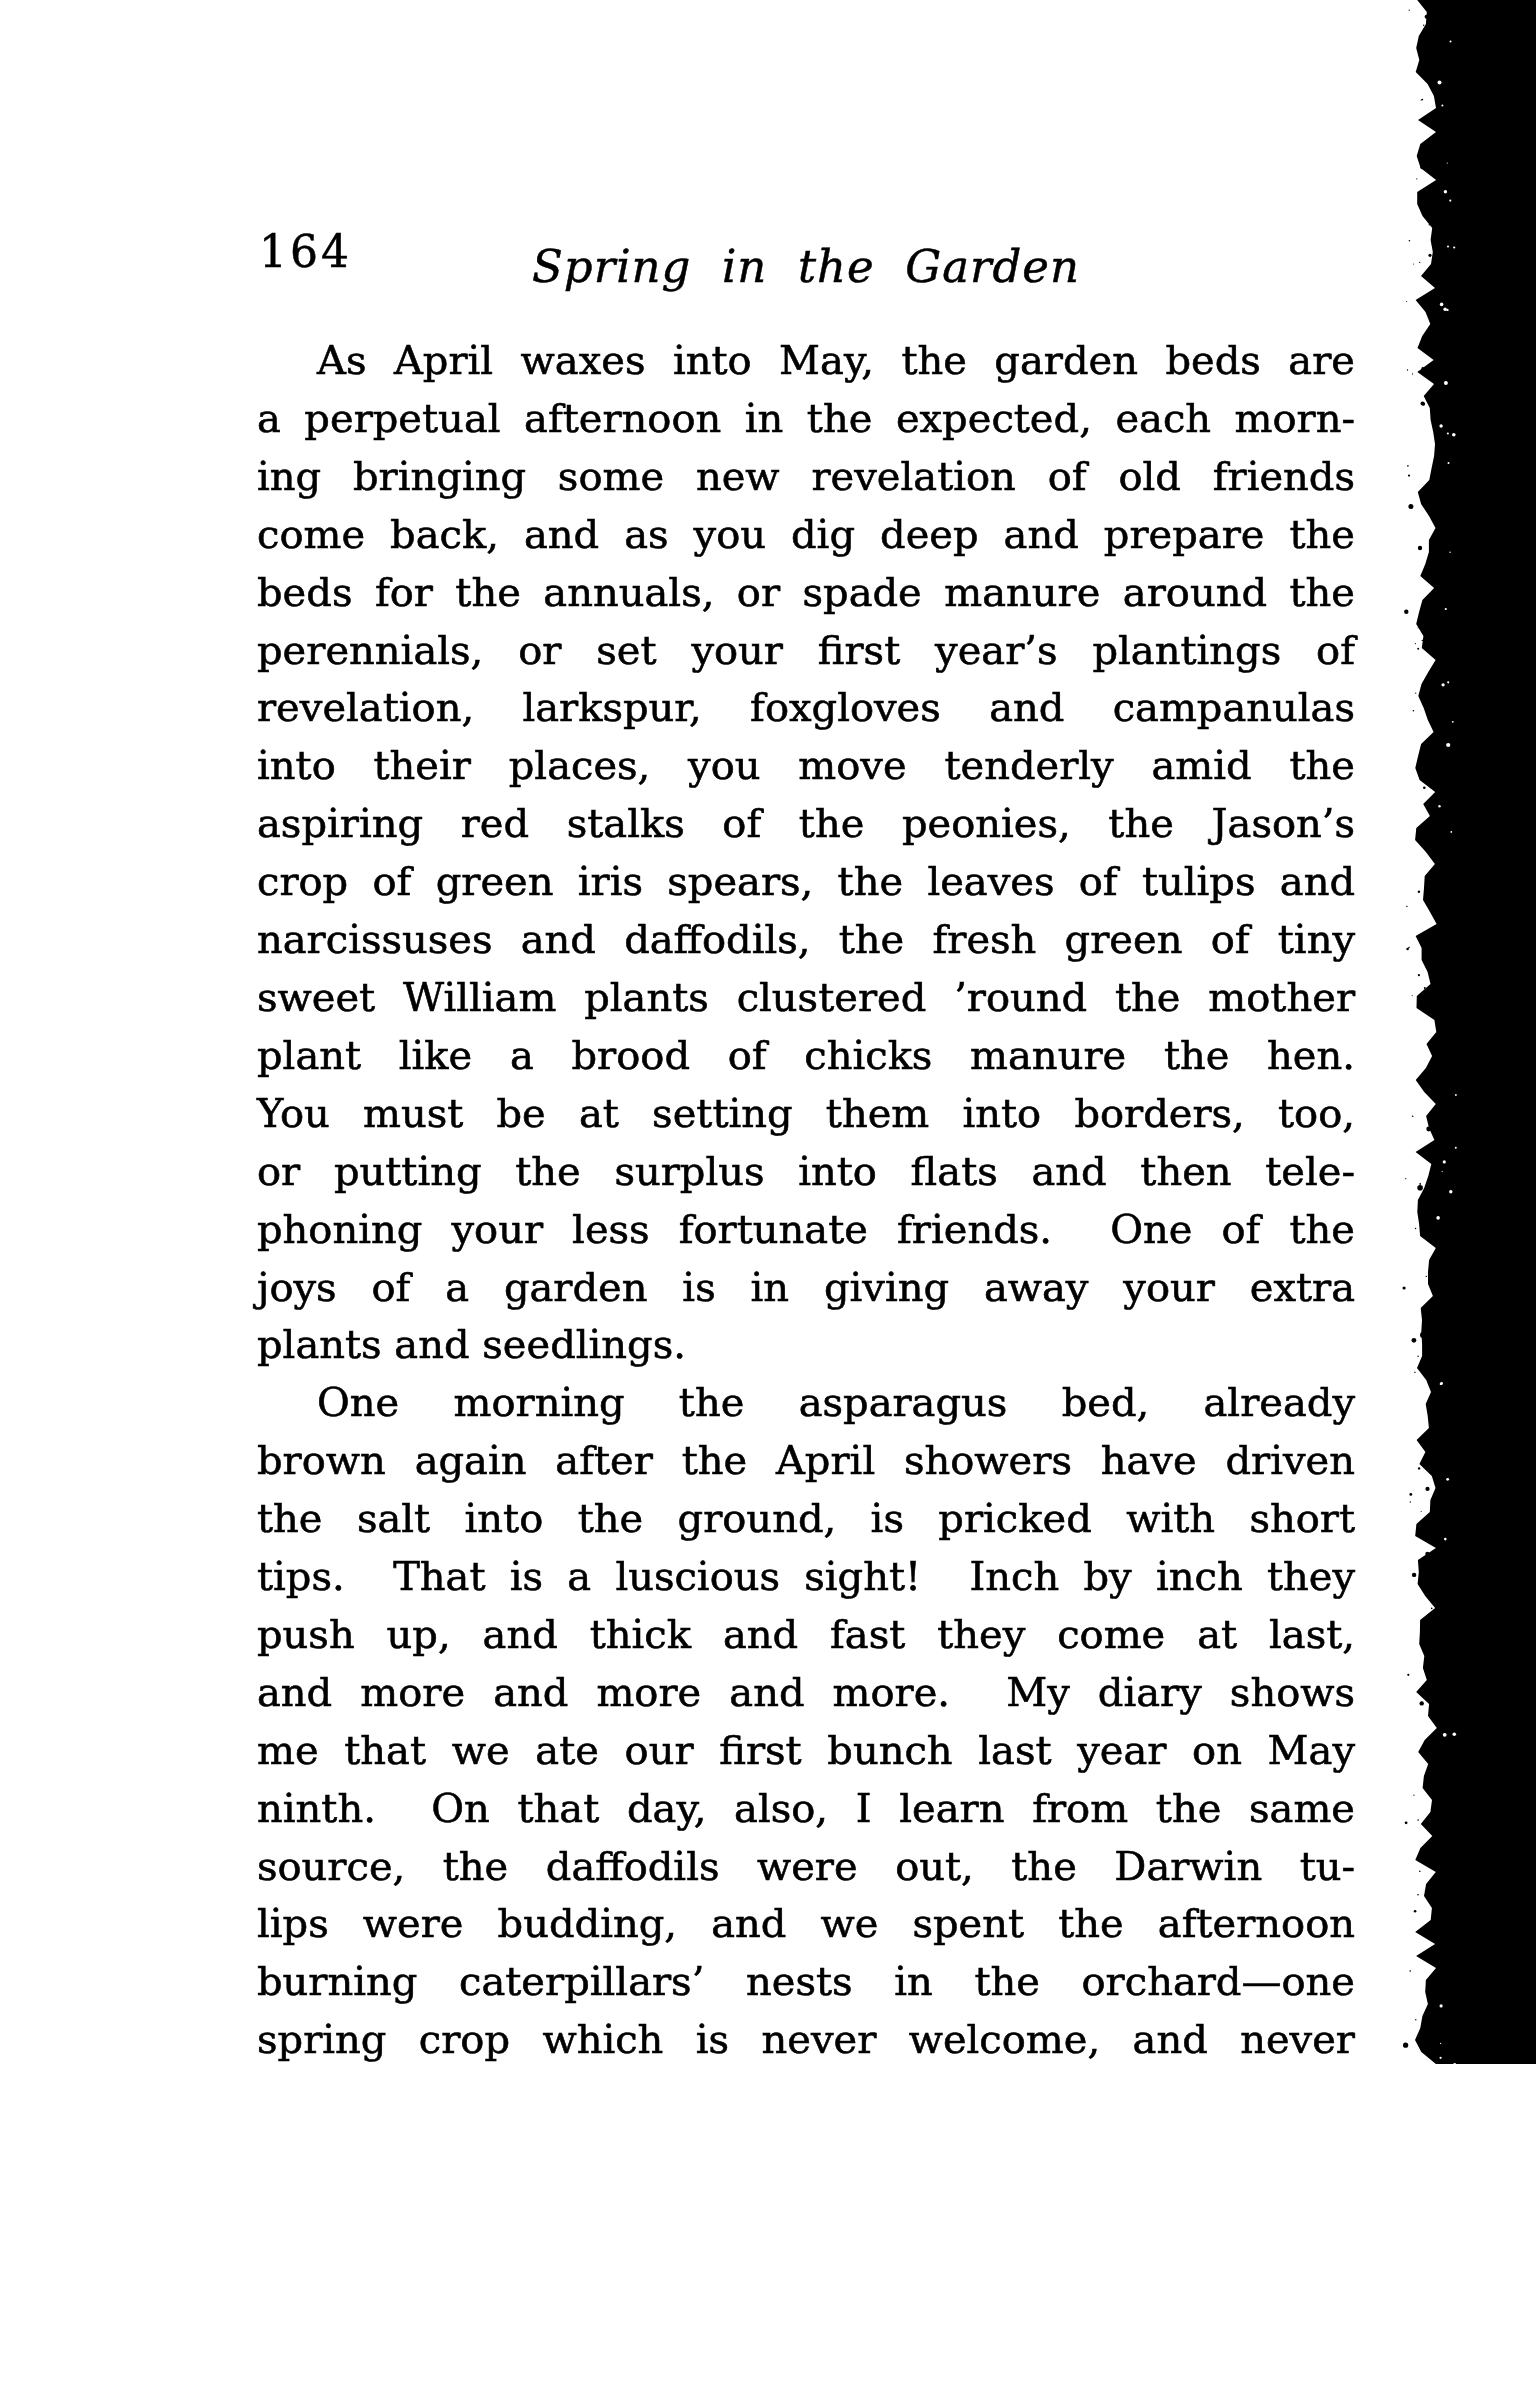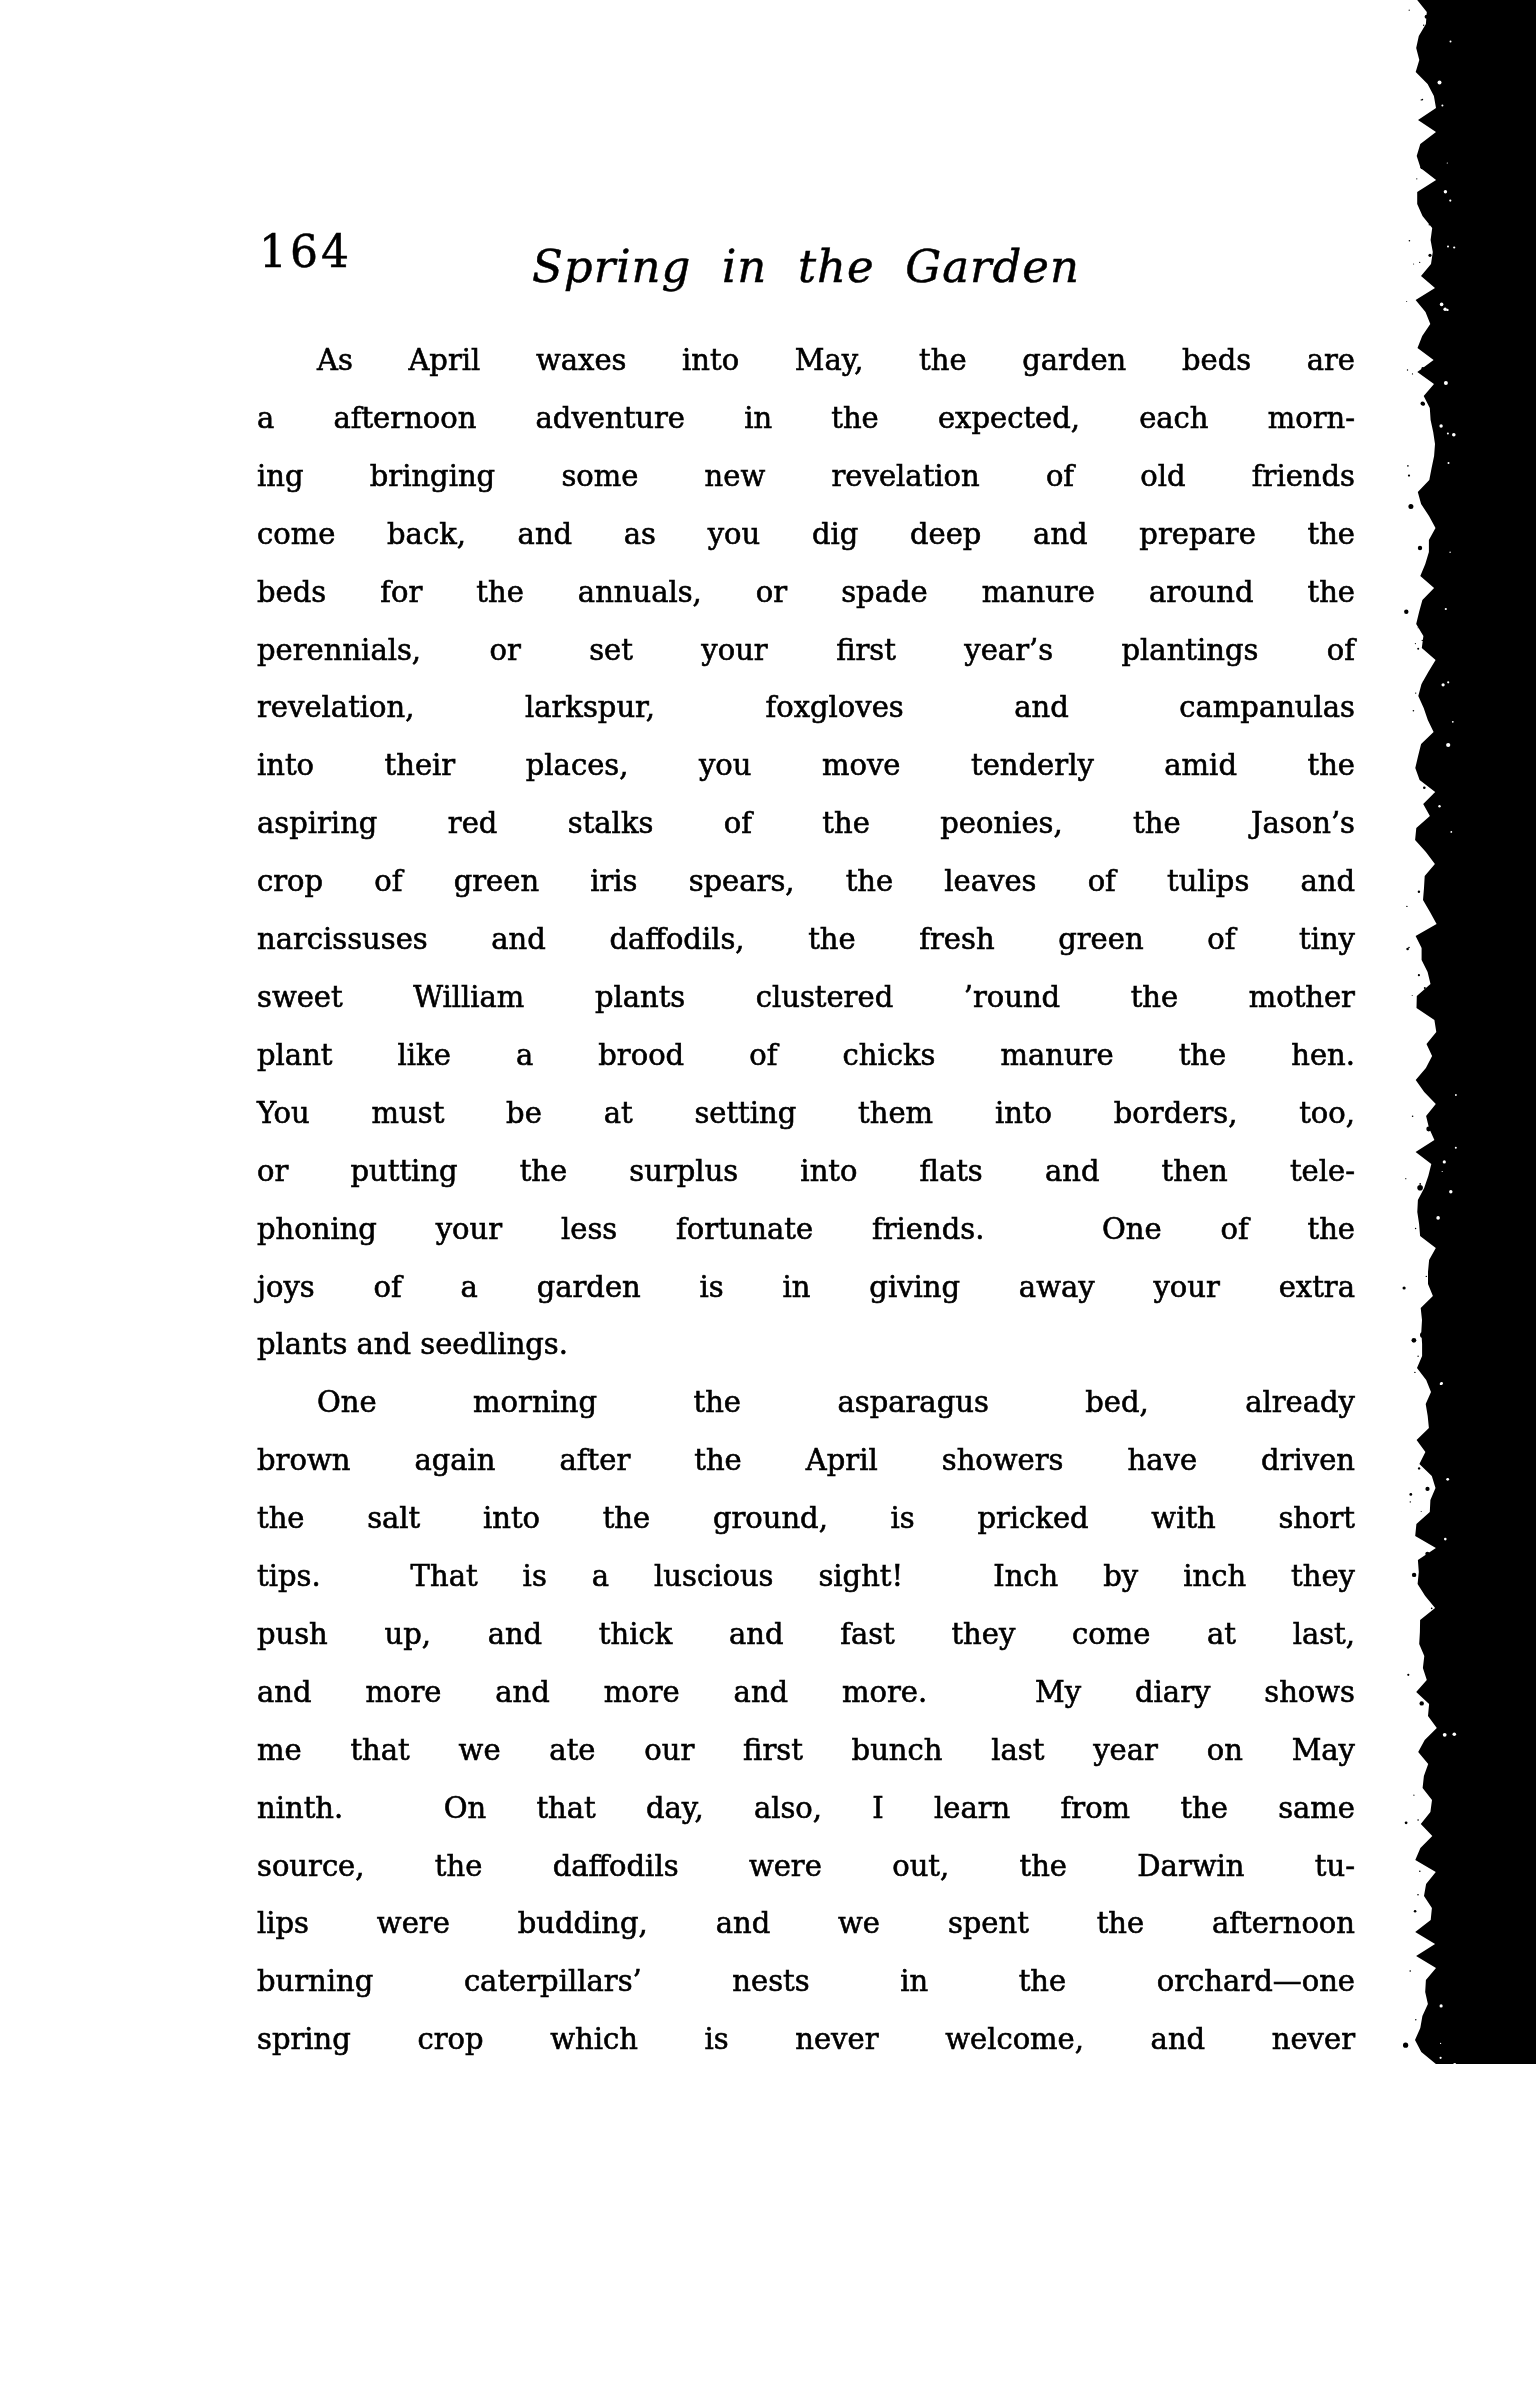--- a/index.html
+++ b/index.html
@@ -29,21 +29,21 @@
     font-size:45px;line-height:58px;
     word-spacing:0.34em;
     letter-spacing:1px;
     white-space:pre;
     -webkit-text-stroke:0.5px #000;
   }
   
   .textblock{
     position:absolute;
     left:257px;top:332px;width:1098px;
-    font-size:29px;
+    font-size:40px;
     -webkit-text-stroke:0.6px #000;
   }
   .line{
     line-height:57.9px;
     white-space:pre;
     text-align:justify;
     text-align-last:justify;
   }
   .line.endline{text-align-last:left;}
   .line.indent{text-indent:60px;}
@@ -58,21 +58,21 @@
 
 <div class="page">
 
   <div class="pagehead">
     <span class="page-num">164</span>
     <span class="running-title">Spring in the Garden</span>
   </div>
 
   <div class="textblock" id="textblock">
       <div class="line indent">As April waxes into May, the garden beds are</div>
-      <div class="line">a afternoon adventure in the expected, each morn-</div>
+      <div class="line">a perpetual afternoon in the expected, each morn-</div>
       <div class="line">ing bringing some new revelation of old friends</div>
       <div class="line">come back, and as you dig deep and prepare the</div>
       <div class="line">beds for the annuals, or spade manure around the</div>
       <div class="line">perennials, or set your first year’s plantings of</div>
       <div class="line">revelation, larkspur, foxgloves and campanulas</div>
       <div class="line">into their places, you move tenderly amid the</div>
       <div class="line">aspiring red stalks of the peonies, the Jason’s</div>
       <div class="line">crop of green iris spears, the leaves of tulips and</div>
       <div class="line">narcissuses and daffodils, the fresh green of tiny</div>
       <div class="line">sweet William plants clustered ’round the mother</div>

